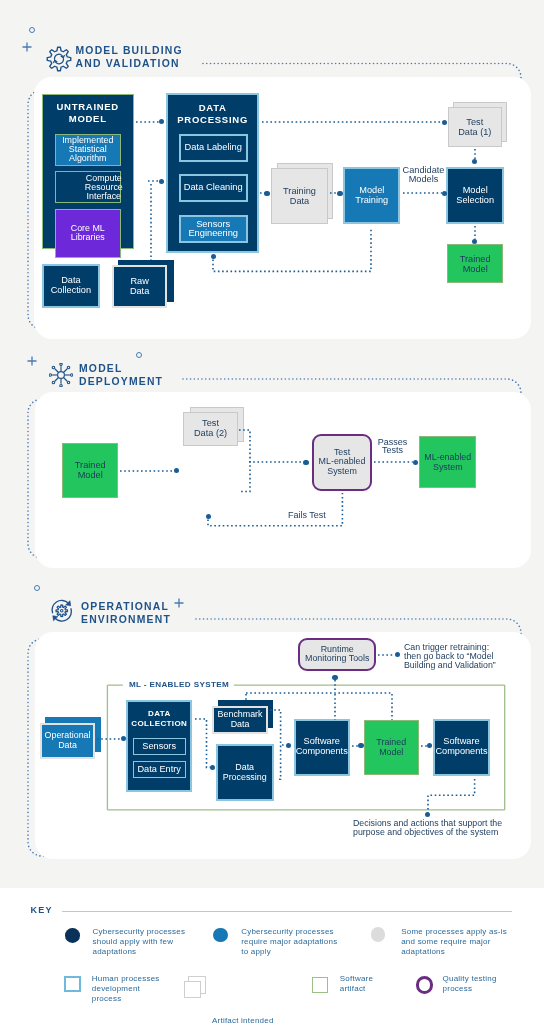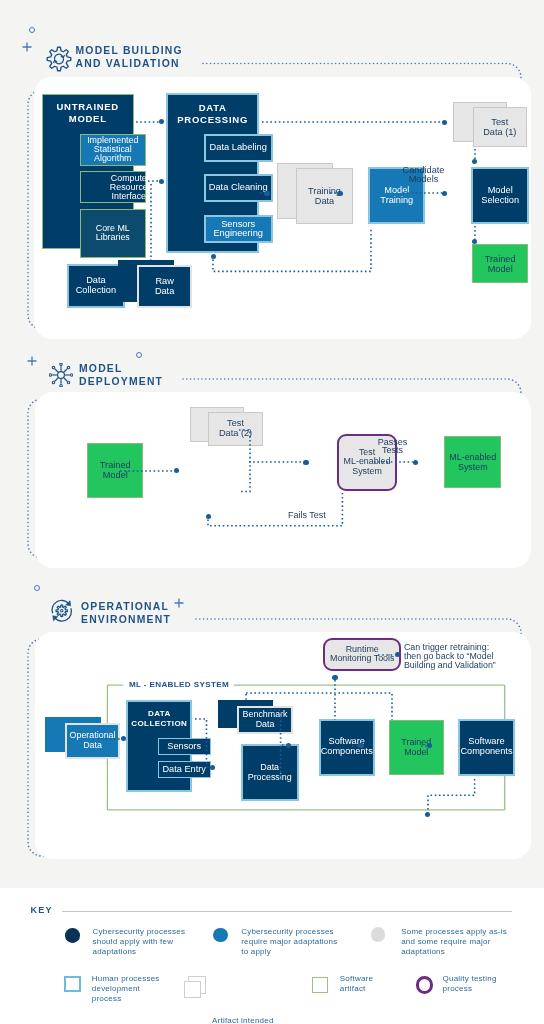--- a/index.html
+++ b/index.html
@@ -1,21 +1,21 @@
 <!DOCTYPE html>
 <html><head>
 <meta charset="utf-8">
 <style>
   html,body{margin:0;padding:0;}
   body{width:544px;height:1024px;background:#f4f4f3;
        font-family:"Liberation Sans",sans-serif;overflow:hidden;}
   #root{position:relative;width:544px;height:1024px;}
   .abs{position:absolute;box-sizing:border-box;}
   .ctr{display:flex;align-items:center;justify-content:center;text-align:center;}
-  .wrap{white-space:pre-line;margin-left:25px;}
+  .wrap{white-space:pre-line;}
   .whitepanel{background:#fff;border-radius:18px;}
   .sectitle{color:#1f5288;font-weight:bold;font-size:10.4px;letter-spacing:1.2px;
             line-height:13.4px;white-space:pre-line;}
   .navy-lblueb{background:#003e69;border:2.6px solid #8cc5e0;}
   .blue-lblueb{background:#1678b5;border:2.6px solid #8cc5e0;}
   .gray-grayb{background:#e6e6e6;border:1.3px solid #c9c9c9;}
   .gray-greenb{background:#22c55e;border:1.3px solid #8bb97a;}
   .gray-purpleb{background:#e6e6e6;border:2.6px solid #6b2d82;border-radius:9px;}
   .wtxt{color:#ffffff;}
   .dtxt{color:#1b3a5c;}
@@ -54,21 +54,21 @@
 <div class="abs sectitle" style="left:75.5px;top:43.5px;">MODEL BUILDING</div>
 <div class="abs sectitle" style="left:75.5px;top:57px;text-align:right;">AND VALIDATION</div>
 <div class="abs" style="left:42.0px;top:94.0px;width:91.5px;height:155.0px;background:#003e69;border:1.4px solid #8bb97a;"></div>
 <div class="abs" style="left:42px;top:101px;width:91.5px;text-align:center;color:#fff;font-weight:bold;font-size:9.5px;letter-spacing:0.72px;line-height:11.5px;"><span>UNTRAINED</span><br><span>MODEL</span></div>
 <div class="abs  ctr wrap wtxt" style="left:54.6px;top:134.0px;width:66.4px;height:31.6px;font-size:8.90px;line-height:8.90px;background:#1678b5;border:1.2px solid #8bb97a;">Implemented
 Statistical
 Algorithm</div>
 <div class="abs  ctr wrap wtxt" style="left:54.6px;top:171.3px;width:66.4px;height:31.6px;font-size:8.90px;line-height:8.90px;background:#003e69;border:1.2px solid #8bb97a;padding-left:32px;">Compute
 Resource
 Interface</div>
-<div class="abs  ctr wrap wtxt" style="left:54.6px;top:208.8px;width:66.4px;height:49px;font-size:8.90px;line-height:8.90px;background:#0c4a6e;border:1.2px solid #8bb97a;">Core ML
+<div class="abs  ctr wrap wtxt" style="left:54.6px;top:208.8px;width:66.4px;height:49px;font-size:8.90px;line-height:8.90px;background:#6d28d9;border:1.2px solid #8bb97a;">Core ML
 Libraries</div>
 <div class="abs" style="left:166.4px;top:93.0px;width:92.6px;height:159.5px;background:#003e69;border:2.6px solid #8cc5e0;"></div>
 <div class="abs" style="left:166.4px;top:101.5px;width:92.6px;text-align:center;color:#fff;font-weight:bold;font-size:9.5px;letter-spacing:0.75px;line-height:12.2px;"><span>DATA</span><br><span>PROCESSING</span></div>
 <div class="abs  ctr wrap wtxt" style="left:178.6px;top:133.6px;width:69.2px;height:28.2px;font-size:9.30px;line-height:9.30px;background:#003e69;border:2.9px solid #8cc5e0;">Data Labeling</div>
 <div class="abs  ctr wrap wtxt" style="left:178.6px;top:173.9px;width:69.2px;height:28.4px;font-size:9.30px;line-height:9.30px;background:#003e69;border:2.9px solid #8cc5e0;">Data Cleaning</div>
 <div class="abs  ctr wrap wtxt" style="left:178.6px;top:215.0px;width:69.2px;height:27.6px;font-size:9.30px;line-height:9.30px;background:#1678b5;border:2.9px solid #8cc5e0;">Sensors
 Engineering</div>
 <div class="abs  ctr wrap wtxt" style="left:42.2px;top:263.6px;width:57.4px;height:44.9px;font-size:9.20px;line-height:9.60px;background:#003e69;border:2.6px solid #8cc5e0;">Data
 Collection</div>
 <div class="abs" style="left:118.2px;top:259.6px;width:55.4px;height:42.6px;background:#003e69;"></div>
@@ -224,20 +224,22 @@
 <div class="abs  ctr wrap wtxt" style="left:212.1px;top:706.2px;width:55.9px;height:27.7px;font-size:8.90px;line-height:9.80px;background:#003e69;border:2.0px solid #e2e2e2;">Benchmark
 Data</div>
 <div class="abs  ctr wrap wtxt" style="left:215.6px;top:744.4px;width:58.2px;height:56.5px;font-size:8.90px;line-height:9.80px;background:#003e69;border:2.6px solid #8cc5e0;">Data
 Processing</div>
 <div class="abs navy-lblueb ctr wrap wtxt" style="left:293.6px;top:718.6px;width:56.2px;height:57.0px;font-size:9.20px;line-height:9.80px;">Software
 Components</div>
 <div class="abs gray-greenb ctr wrap dtxt" style="left:363.6px;top:720.3px;width:55.3px;height:54.9px;font-size:8.90px;line-height:9.80px;">Trained
 Model</div>
 <div class="abs navy-lblueb ctr wrap wtxt" style="left:433.2px;top:718.6px;width:56.5px;height:57.4px;font-size:9.20px;line-height:9.80px;">Software
 Components</div>
+<div class="abs notetxt" style="left:353px;top:819px;width:172px;font-size:8.8px;line-height:9.3px;">Decisions and actions that support the
+purpose and objectives of the system</div>
 <div class="abs" style="left:332.40px;top:674.60px;width:5.20px;height:5.20px;border-radius:50%;background:#1a5c96;"></div>
 <svg class="abs" style="left:331.0px;top:680.0px;" width="8.0" height="12.0">
       <path d="M4.0 0 V12.0" stroke="#1a5c96" stroke-width="1.6" stroke-linecap="butt" stroke-dasharray="1.6 2.6" fill="none"></path>
     </svg>
 <svg class="abs" style="left:245.5px;top:689.0px;" width="147.1" height="8.0">
       <path d="M0 4.0 H147.1" stroke="#1a5c96" stroke-width="1.6" stroke-linecap="butt" stroke-dasharray="1.6 2.6" fill="none"></path>
     </svg>
 <svg class="abs" style="left:241.5px;top:694.0px;" width="8.0" height="6.0">
       <path d="M4.0 0 V6.0" stroke="#1a5c96" stroke-width="1.6" stroke-linecap="butt" stroke-dasharray="1.6 2.6" fill="none"></path>
     </svg>

